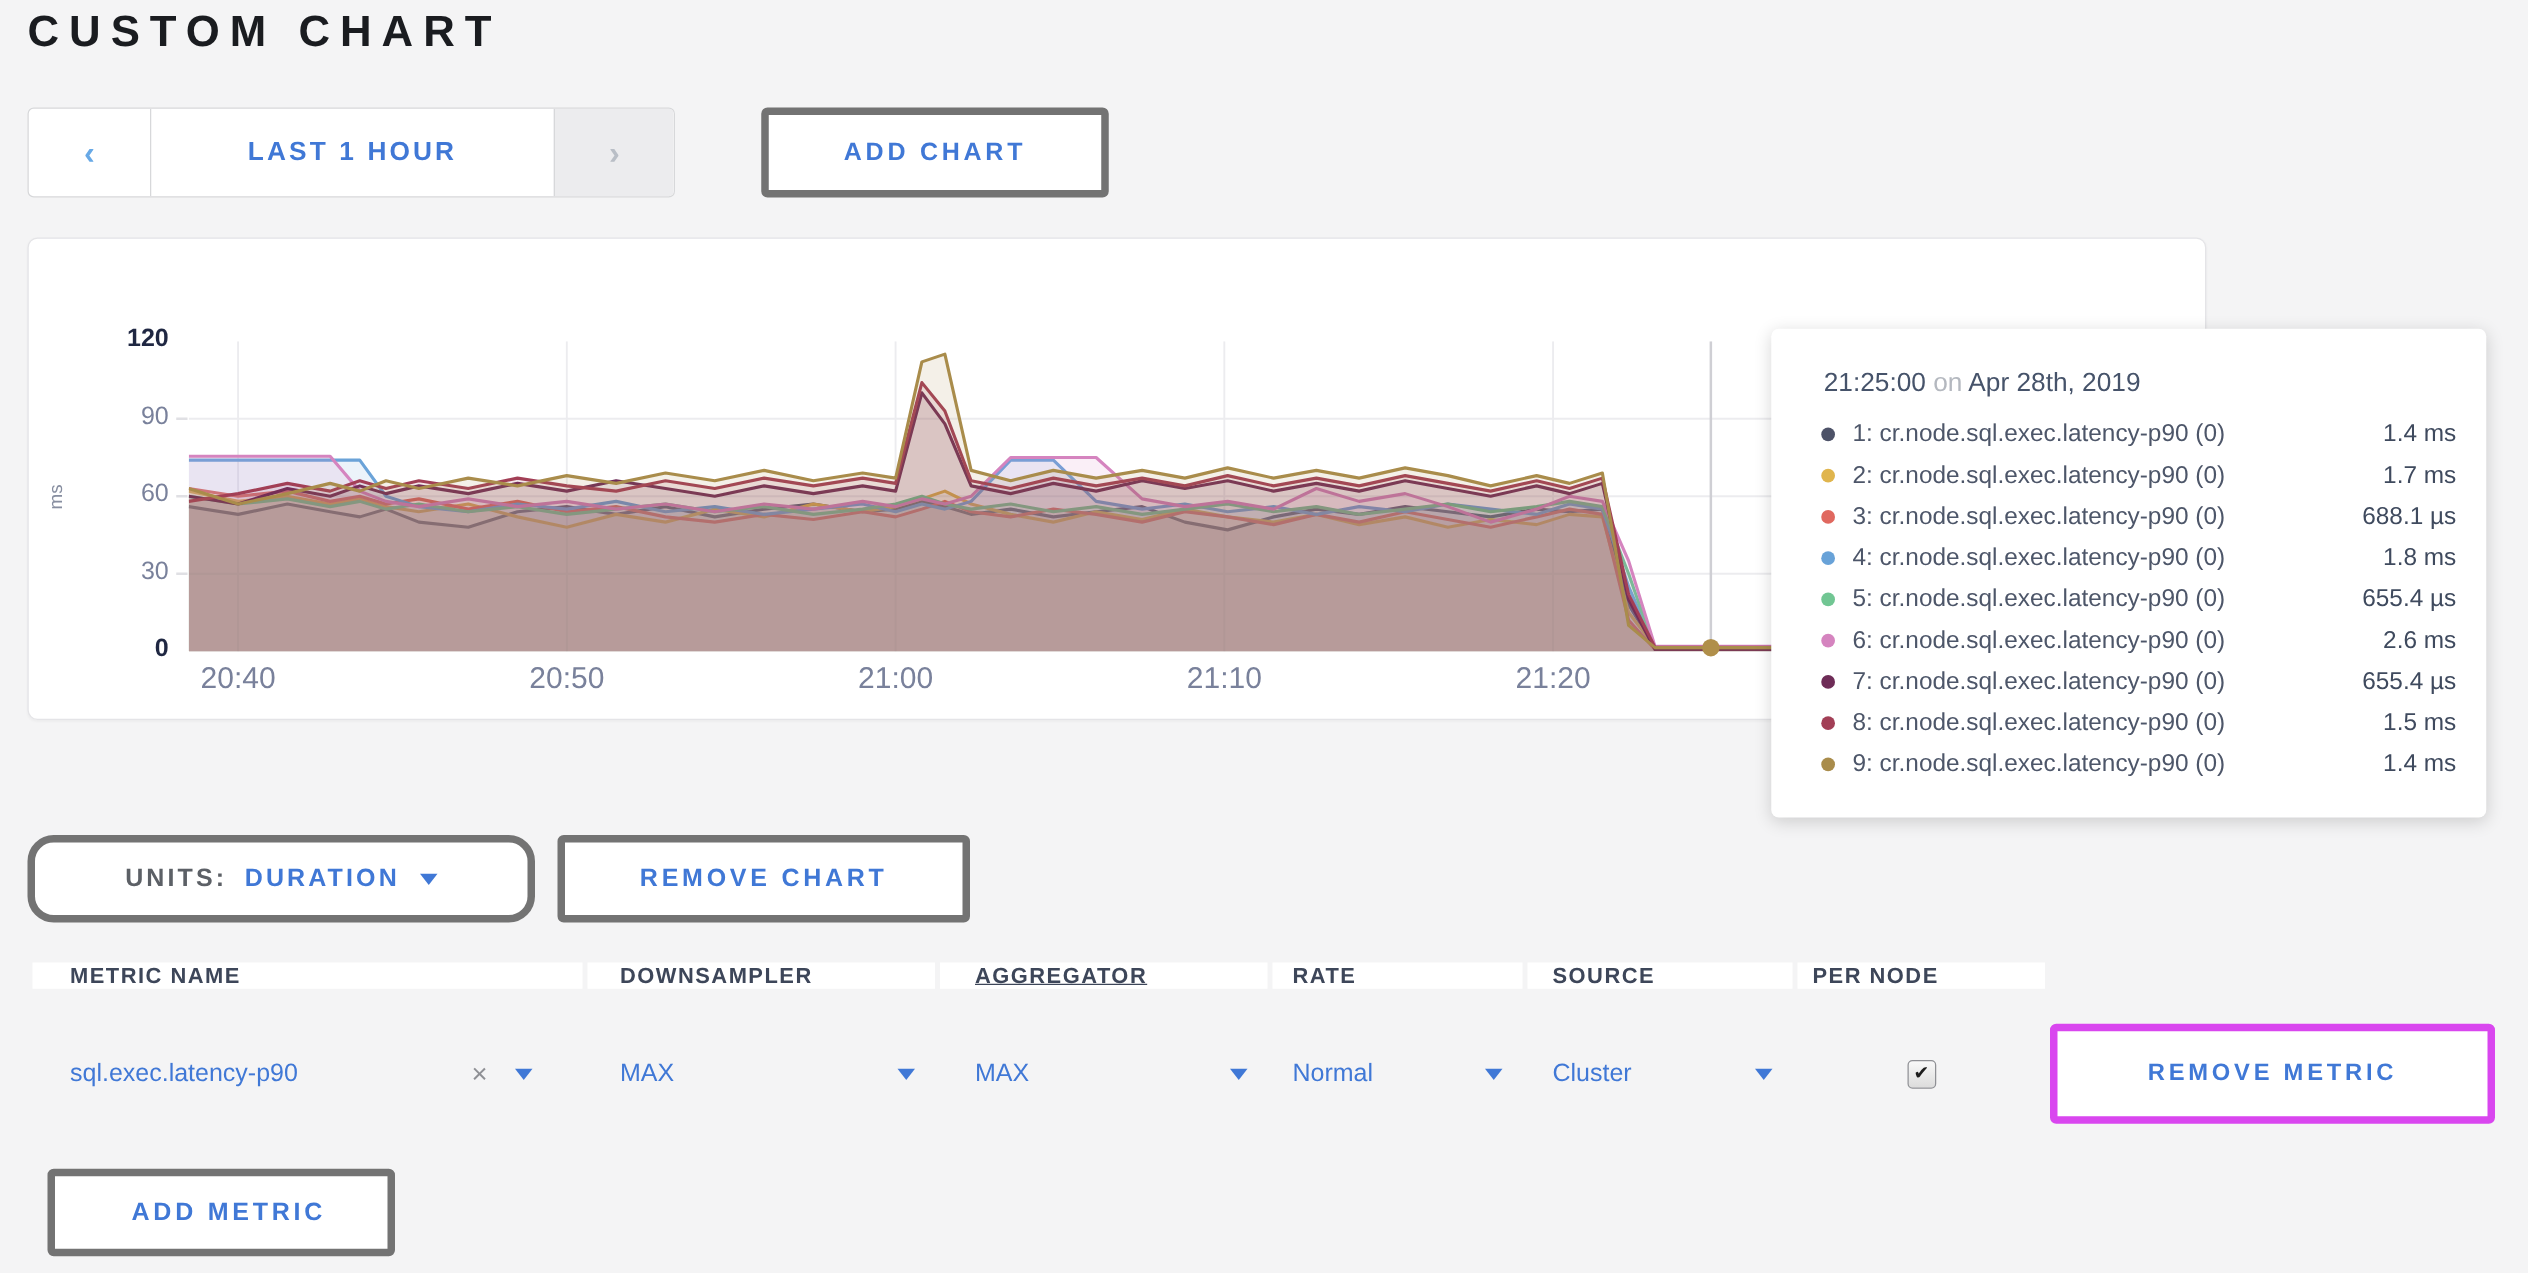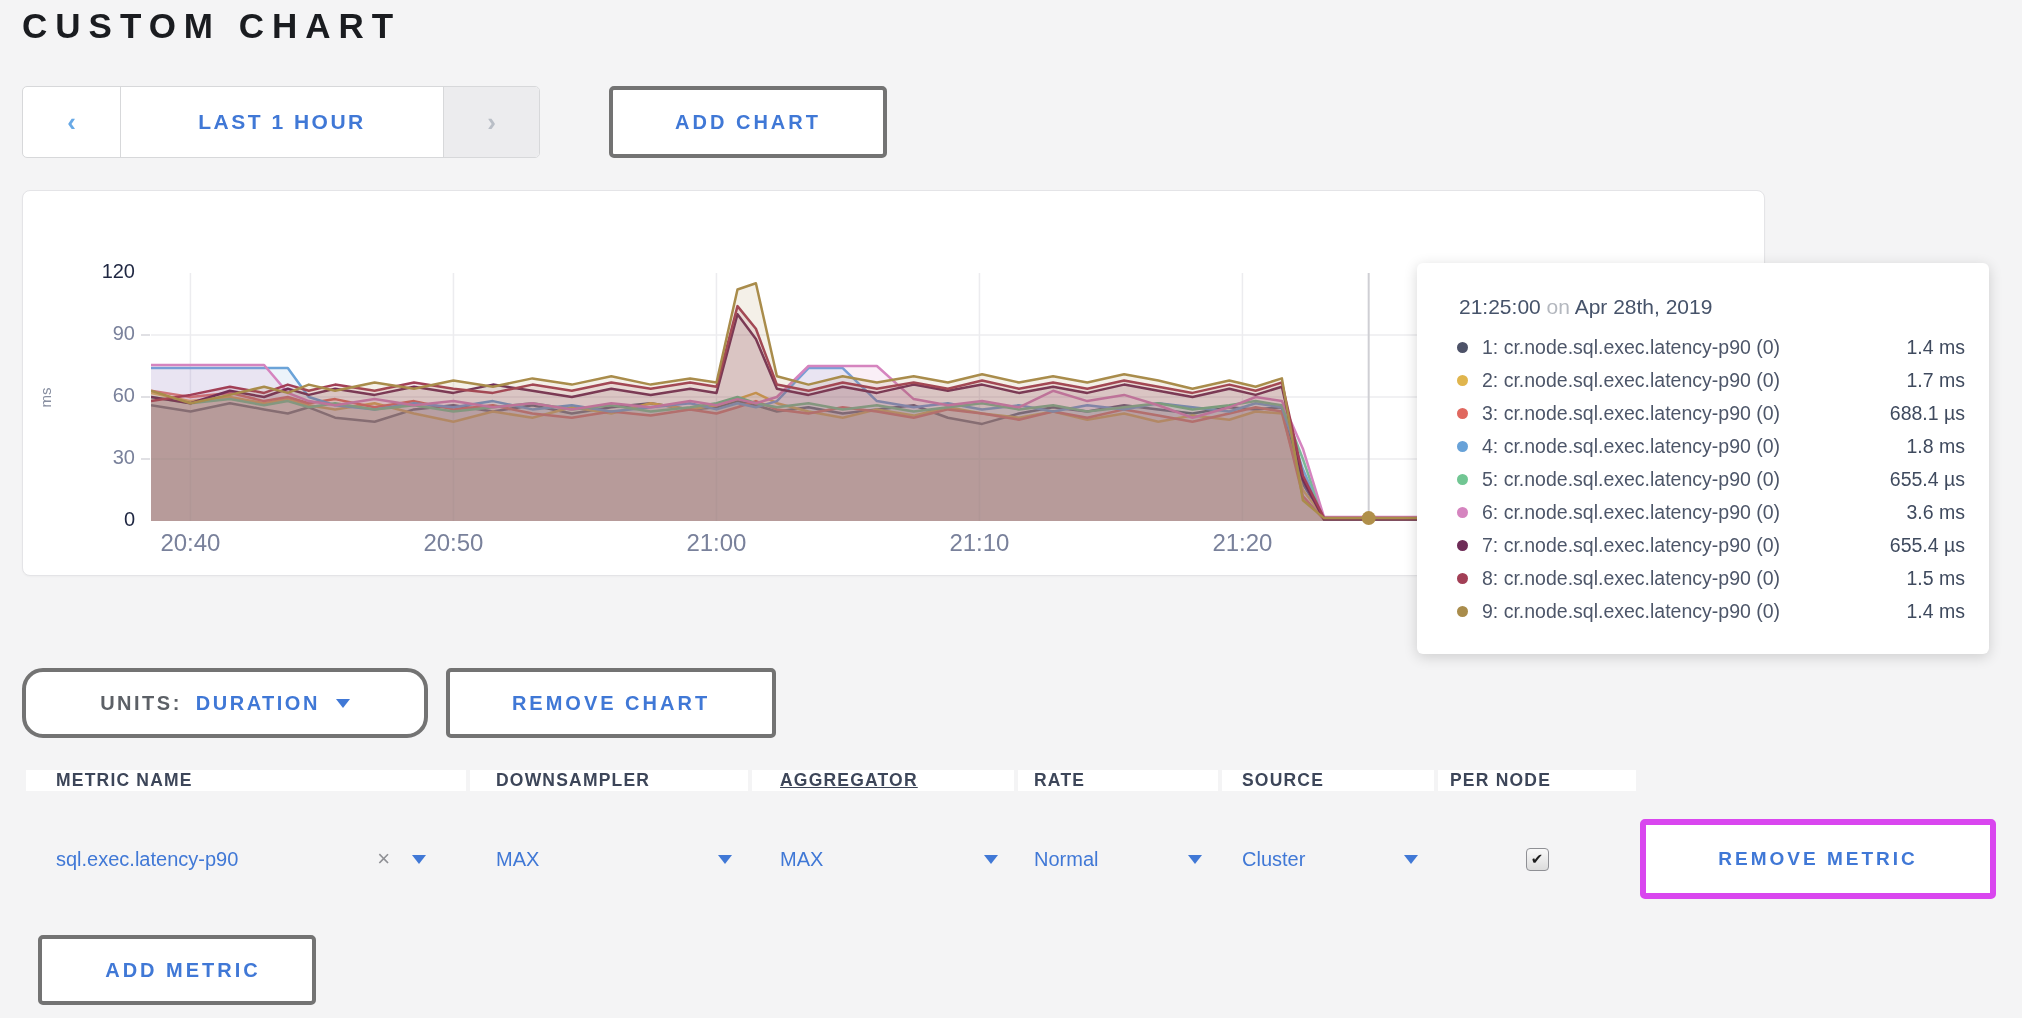--- a/index.html
+++ b/index.html
@@ -13,32 +13,32 @@
   .time-group{position:absolute;left:22px;top:86px;height:72px;display:flex;
     background:#fff;border:1px solid #d7d8da;border-radius:5px;overflow:hidden;box-sizing:border-box;}
   .time-cell{display:flex;align-items:center;justify-content:center;height:100%;box-sizing:border-box;}
   .time-prev{width:98px;border-right:1px solid #d7d8da;cursor:pointer;}
   .time-label{width:322px;color:#4078d6;font-size:21px;font-weight:600;letter-spacing:2.5px;}
   .time-next{width:96px;background:#ececee;border-left:1px solid #d7d8da;}
   .chev{font-size:26px;font-weight:700;line-height:1;}
   .chev-prev{color:#68a9e6;}
   .chev-next{color:#b9bec6;}
   .btn{position:absolute;display:flex;align-items:center;justify-content:center;
-    background:#fff;border:4px solid #737373;border-radius:5px;color:#4078d6;
+    background:#fff;border:6px solid #737373;border-radius:5px;color:#4078d6;
     font-weight:600;box-sizing:border-box;cursor:pointer;}
   .btn-add-chart{left:609px;top:86px;width:278px;height:72px;font-size:20px;letter-spacing:3px;}
 
   
   .chart-card{position:absolute;left:22px;top:190px;width:1741px;height:384px;background:#fff;
     border:1px solid #e4e4e7;border-radius:8px;box-shadow:0 1px 2px rgba(0,0,0,0.03);}
   .ms-label{position:absolute;left:2px;top:198px;width:40px;text-align:center;color:#878ea0;
     font-size:15px;transform:rotate(-90deg);}
   .ylabel{position:absolute;width:76px;left:36px;text-align:right;font-size:20px;}
   .ylabel.gray{color:#79819b;}
-  .ylabel.dark{color:#1f2742;font-weight:400;}
+  .ylabel.dark{color:#1f2742;font-weight:700;}
   .ytick{position:absolute;left:118px;width:9px;height:2px;background:#e0e0e4;}
   .xlabel{position:absolute;top:338px;width:80px;text-align:center;font-size:24px;color:#79819b;}
   #plot{position:absolute;left:128px;top:82px;}
 
   
   .tooltip{position:absolute;left:1417px;top:263px;width:572px;box-sizing:border-box;
     background:#fff;border-radius:6px;box-shadow:0 3px 14px rgba(0,0,0,0.16);
     padding:32px 24px 26px 30px;}
   .tt-header{margin:0 0 12px 12px;font-size:21px;color:#46536a;}
   .tt-on{color:#b4b8bf;}
@@ -170,21 +170,21 @@
           <span class="tt-value">1.8 ms</span>
         </div>
         <div class="tt-row">
           <span class="tt-dot" style="background: rgb(113, 198, 147);"></span>
           <span class="tt-label">5: cr.node.sql.exec.latency-p90 (0)</span>
           <span class="tt-value">655.4 µs</span>
         </div>
         <div class="tt-row">
           <span class="tt-dot" style="background: rgb(213, 132, 191);"></span>
           <span class="tt-label">6: cr.node.sql.exec.latency-p90 (0)</span>
-          <span class="tt-value">3.6 ms</span>
+          <span class="tt-value">2.6 ms</span>
         </div>
         <div class="tt-row">
           <span class="tt-dot" style="background: rgb(110, 44, 87);"></span>
           <span class="tt-label">7: cr.node.sql.exec.latency-p90 (0)</span>
           <span class="tt-value">655.4 µs</span>
         </div>
         <div class="tt-row">
           <span class="tt-dot" style="background: rgb(162, 63, 86);"></span>
           <span class="tt-label">8: cr.node.sql.exec.latency-p90 (0)</span>
           <span class="tt-value">1.5 ms</span>

